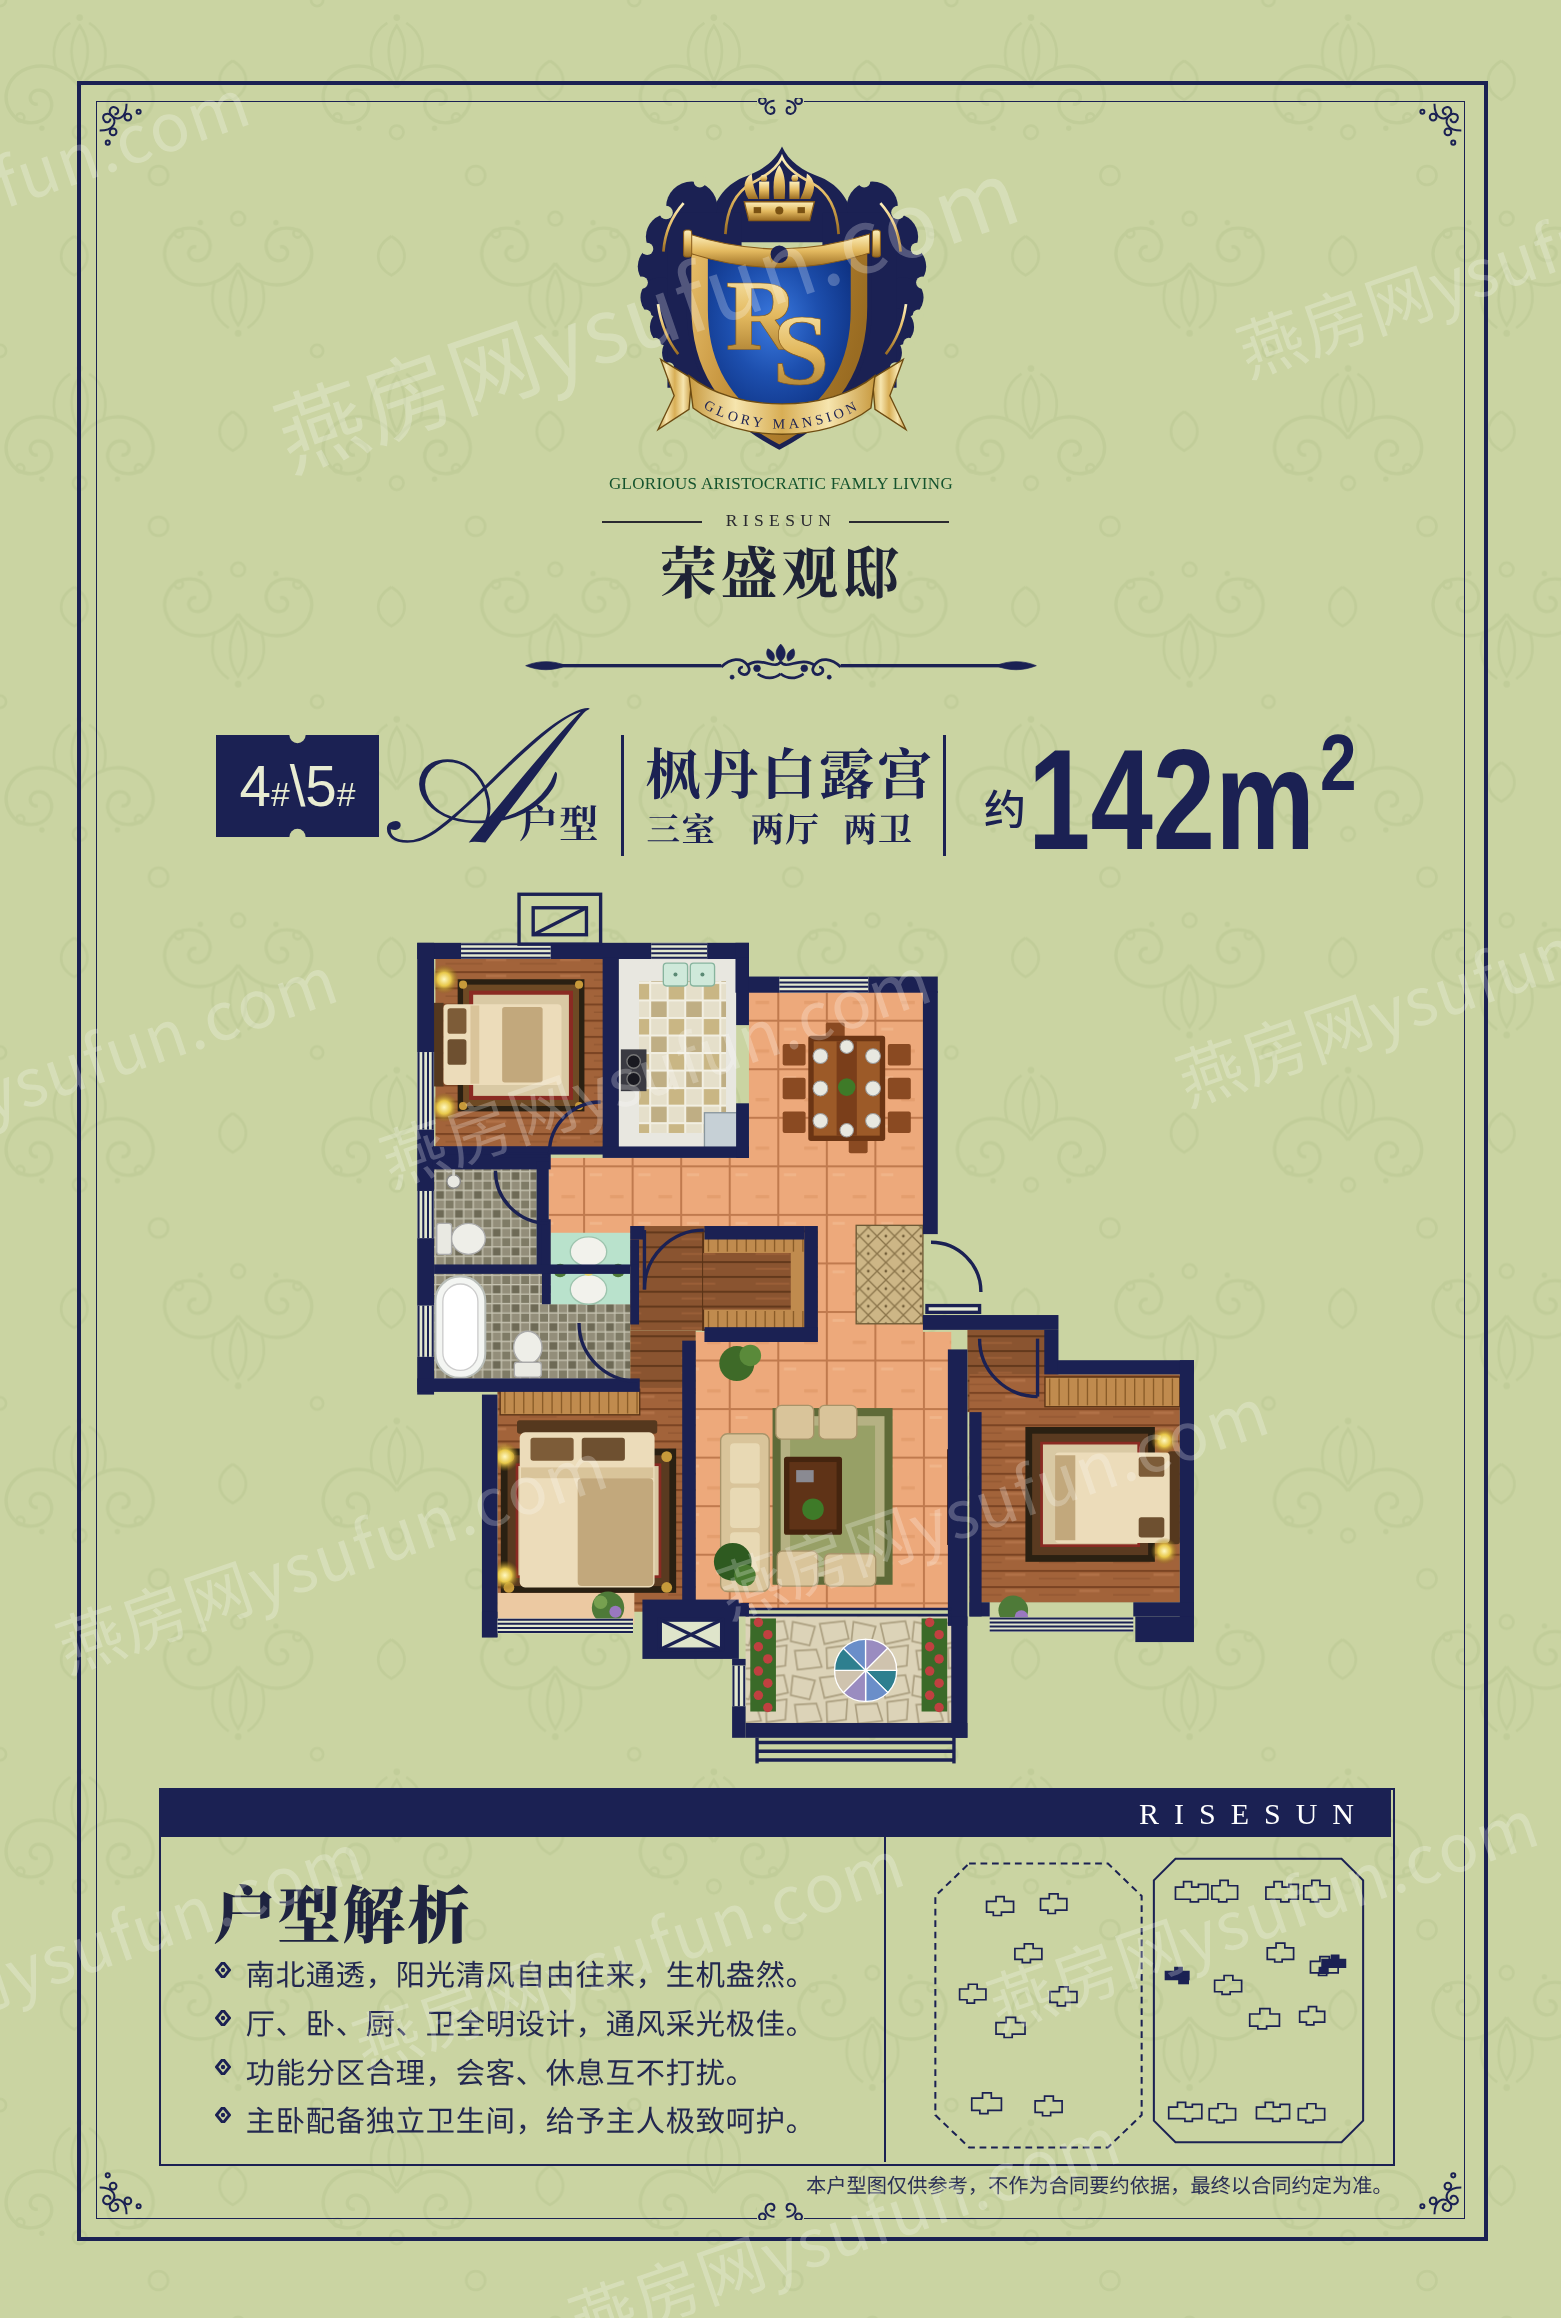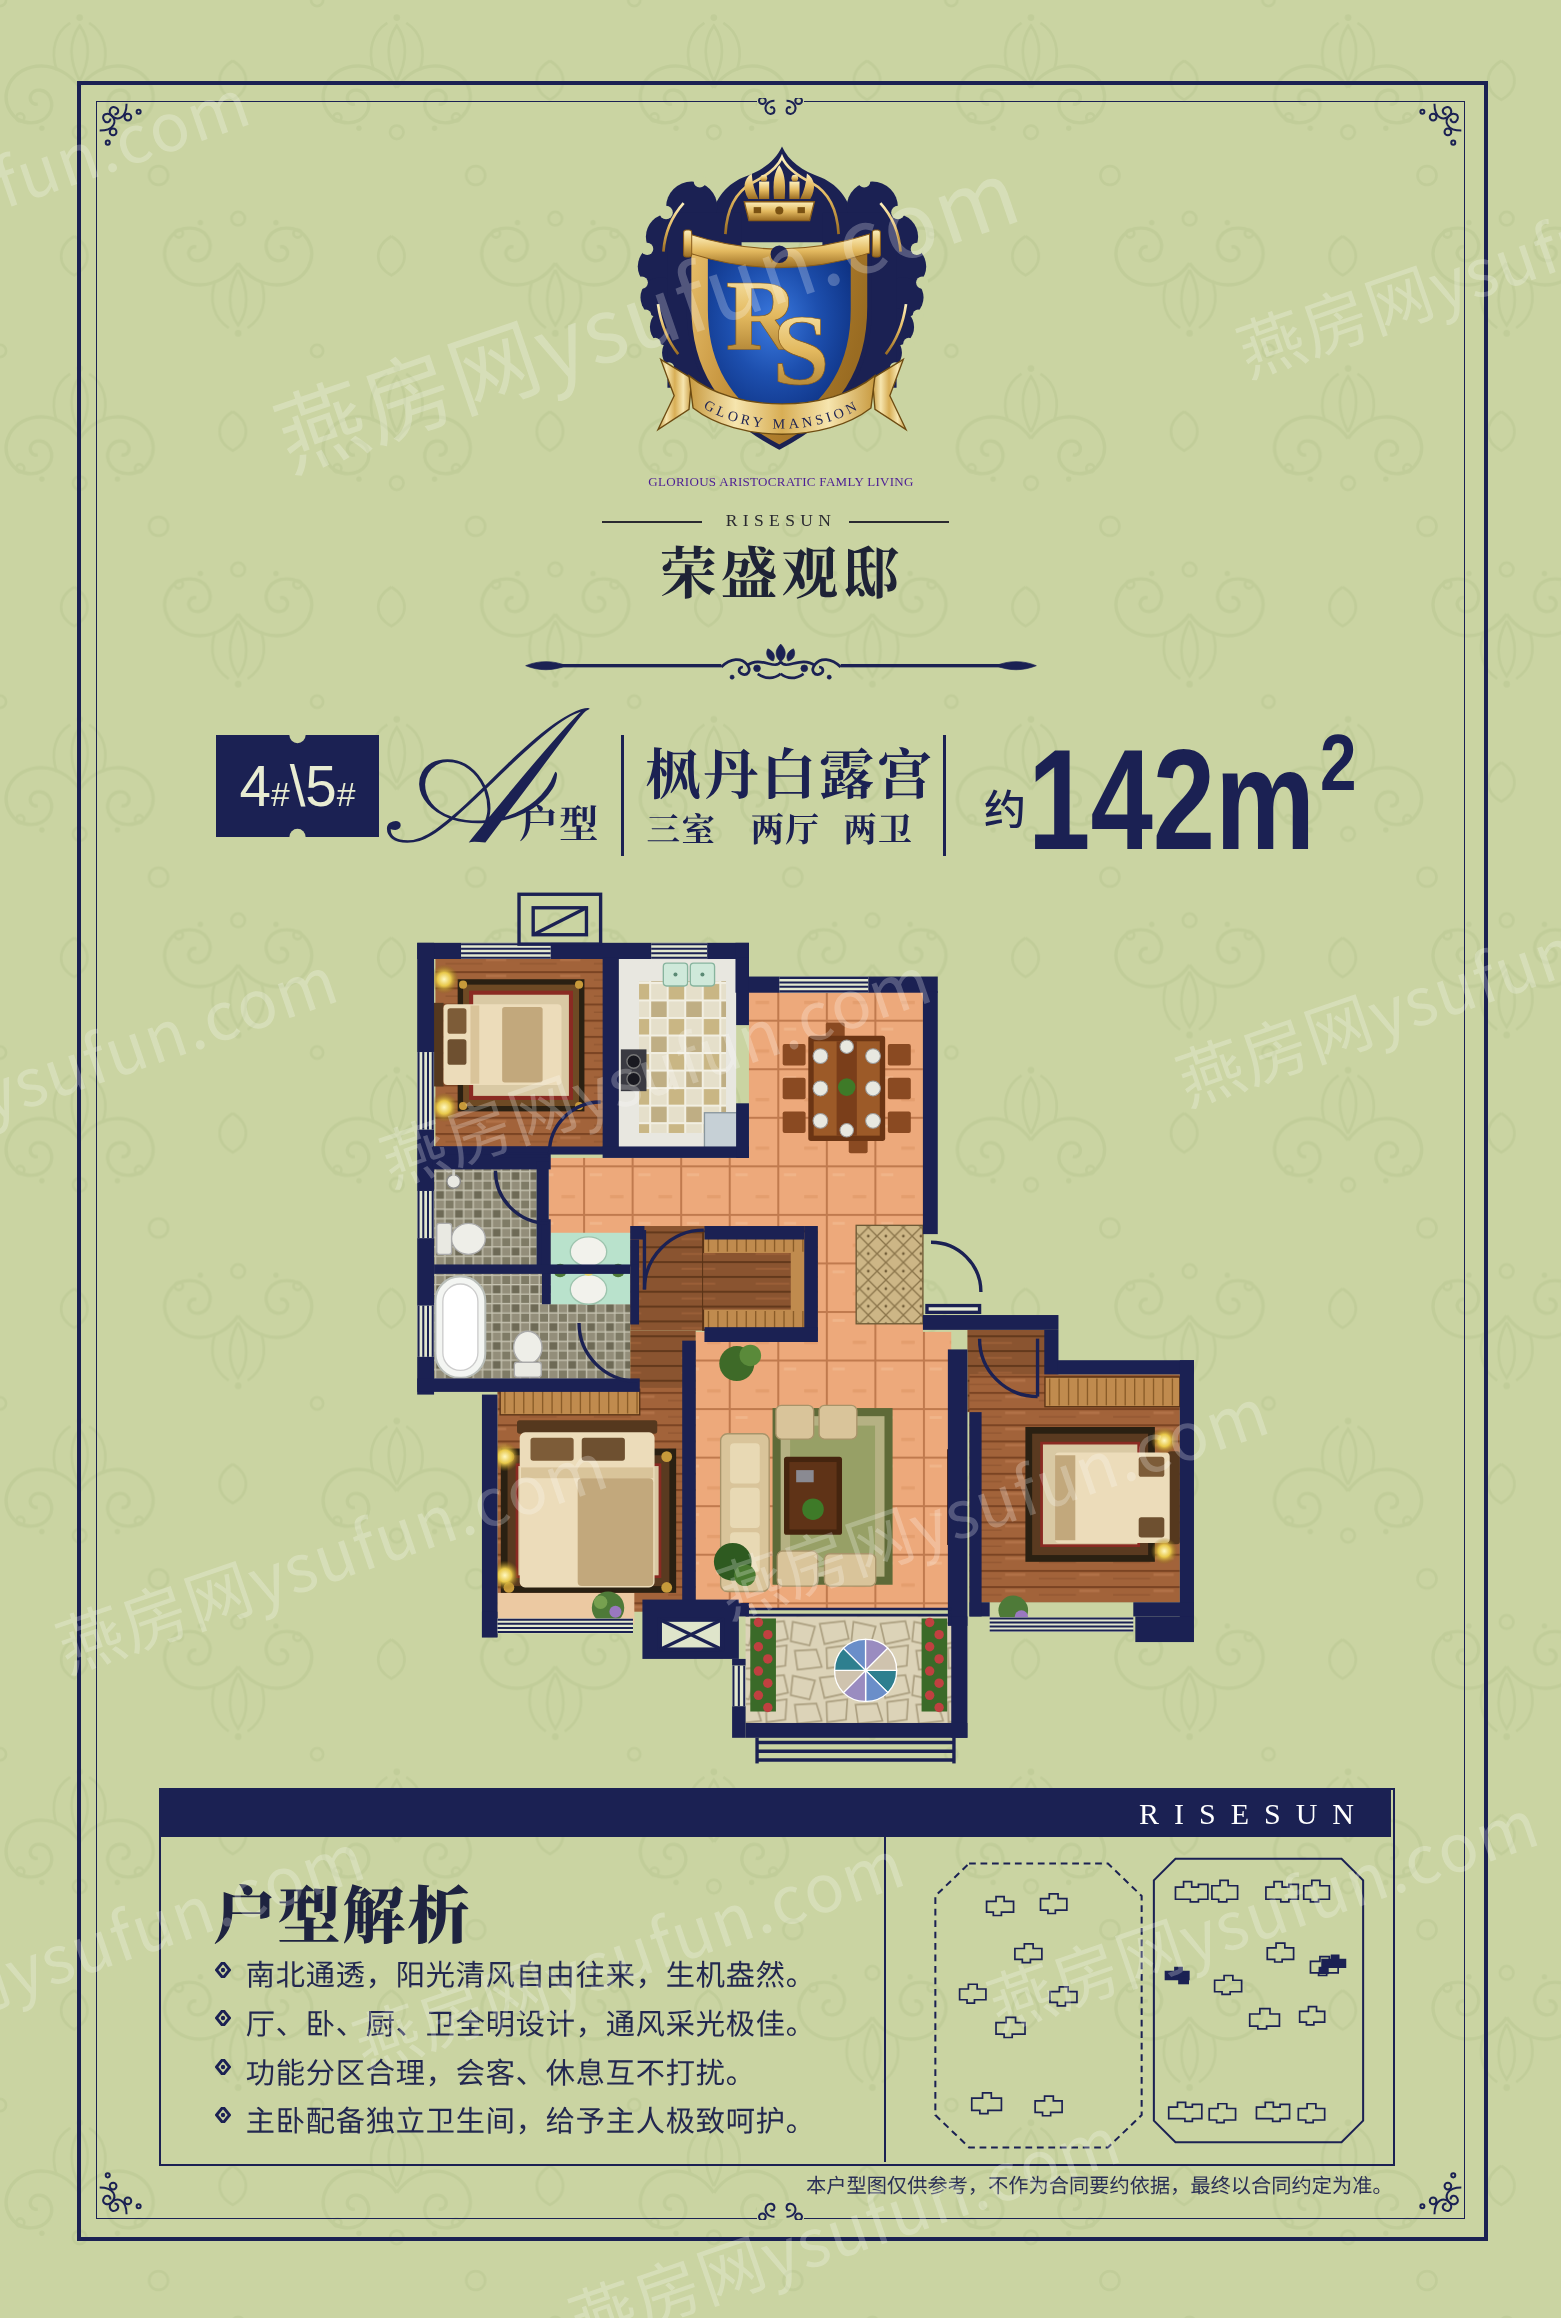--- a/index.html
+++ b/index.html
@@ -225,21 +225,21 @@
 </g>
 
 <g>
 <path fill="url(#goldrib)" stroke="#6e4c12" stroke-width="2" d="M96,356 L50,328 L70,382 L46,432 L92,402 Z"></path>
 <path fill="url(#goldrib)" stroke="#6e4c12" stroke-width="2" d="M364,356 L410,328 L390,382 L414,432 L368,402 Z"></path>
 <path fill="url(#goldrib)" stroke="#6e4c12" stroke-width="2" d="M92,352 C160,408 300,408 368,352 L362,400 C295,452 165,452 98,400 Z"></path>
 <text font-family="Liberation Serif, serif" font-size="21" letter-spacing="5.5" fill="#1b2153"><textPath href="#ribcurve" startOffset="50%" text-anchor="middle">GLORY MANSION</textPath></text>
 </g>
 </svg>
 
-<div class="abs" style="left:0;top:474px;width:1562px;text-align:center;font-family:'Liberation Serif',serif;font-size:13px;letter-spacing:0.3px;color:#4c1d95;">GLORIOUS ARISTOCRATIC FAMLY LIVING</div>
+<div class="abs" style="left:0;top:474px;width:1562px;text-align:center;font-family:'Liberation Serif',serif;font-size:17px;letter-spacing:0.3px;color:#14532d;">GLORIOUS ARISTOCRATIC FAMLY LIVING</div>
 
 <div class="abs" style="left:0;top:510px;width:1562px;text-align:center;font-family:'Liberation Serif',serif;font-size:17.5px;letter-spacing:5.4px;color:#2a2a30;">RISESUN</div>
 <div class="abs" style="left:602px;top:521px;width:100px;height:2px;background:#2a2a30;"></div>
 <div class="abs" style="left:849px;top:521px;width:100px;height:2px;background:#2a2a30;"></div>
 <svg class="abs" style="left:444px;top:526px" width="675" height="88" viewBox="0 0 1000 130">
 <g transform="translate(320.0,100.0)" fill="#1e2336">
         <path transform="translate(0.0,0) scale(0.084000,-0.084000)" d="M32 732 39 703H279V608H298C350 608 394 623 394 633V703H596V613H615C669 613 713 628 713 638V703H939C954 703 965 708 967 719C928 757 860 810 860 810L801 732H713V809C739 812 747 822 748 836L596 848V732H394V809C420 812 428 822 429 835L279 848V732ZM439 517V358H62L71 329H362C296 193 180 57 33 -31L41 -43C210 20 346 113 439 230V-90H460C506 -90 557 -67 557 -57V329H561C620 163 734 51 874 -26C889 28 921 64 966 73L968 85C825 126 663 206 584 329H927C942 329 953 334 955 345C912 383 842 439 842 439L780 358H557V475C584 479 592 489 594 503ZM166 625C169 573 131 528 96 512C63 498 39 471 47 433C59 395 103 381 140 399C180 416 211 468 202 544H792C782 508 768 462 755 432L764 426C814 448 884 488 924 518C945 520 955 523 963 531L853 636L788 572H197C193 589 187 607 179 626Z"></path>
         <path transform="translate(90.0,0) scale(0.084000,-0.084000)" d="M642 831 635 824C666 805 702 764 711 728C805 680 866 855 642 831ZM349 -30H270V210H349ZM456 -30V210H535V-30ZM642 -30V210H720V-30ZM160 238V-30H33L41 -58H943C957 -58 966 -53 969 -42C939 -8 886 43 886 43L839 -30H835V199C861 203 873 209 880 219L760 302L710 238H280L160 285ZM778 661C759 614 731 563 694 514C663 563 642 620 626 681H927C941 681 951 686 953 697C916 734 854 788 854 788L798 709H620C613 742 607 776 602 810C623 814 632 825 634 837L481 848C488 800 496 754 506 709H261L129 756V589C129 477 119 345 27 240L34 230C199 312 235 444 242 547H374C368 458 360 409 348 396C345 392 340 391 332 391C318 391 276 393 247 395V383C277 375 302 361 313 347C325 333 329 311 329 288C366 288 399 294 422 310C460 339 473 403 482 531C501 534 513 540 519 548L421 628L366 576H243V589V681H513C536 586 570 500 624 430C571 374 510 325 445 288L452 276C530 299 603 336 668 379C706 342 751 310 806 285C861 259 939 240 966 289C976 309 972 325 932 363L942 493L933 495C919 456 899 411 886 389C878 376 869 376 849 384C811 399 779 420 752 444C804 490 846 539 875 588C895 586 906 589 910 598Z"></path>
         <path transform="translate(180.0,0) scale(0.084000,-0.084000)" d="M77 617 62 610C114 533 172 439 221 344C178 206 115 78 26 -22L37 -32C142 42 217 133 271 234C291 187 306 141 316 98C409 21 468 162 330 366C368 468 389 575 403 678C427 681 436 684 443 695L340 787L283 725H30L39 697H291C283 620 271 541 253 463C207 513 149 565 77 617ZM444 818V239H463C518 239 551 259 551 267V745H795V291L706 299C723 394 722 506 724 635C747 638 757 648 760 663L620 675C620 299 645 77 267 -74L276 -90C522 -22 632 74 681 205V23C681 -41 693 -62 771 -62H833C940 -62 978 -41 978 -1C978 18 974 30 949 42L946 169H934C919 113 905 62 897 46C892 37 889 35 880 35C873 34 860 34 843 34H802C785 34 782 38 782 49V265L795 269V250H814C870 250 908 272 908 278V735C930 738 941 746 948 754L845 835L790 772H562Z"></path>
         <path transform="translate(270.0,0) scale(0.084000,-0.084000)" d="M504 559 452 487H428C425 568 427 652 432 730L511 740C539 728 562 727 574 737L465 849C408 819 310 780 216 751L102 791V129C102 105 95 95 54 73L124 -55C137 -49 151 -35 160 -13C197 25 232 63 261 96C283 62 303 12 302 -32C381 -105 484 49 273 110L342 192L336 202L209 134V459H330C339 290 365 133 432 16C457 -27 519 -71 568 -37C592 -21 584 11 564 67L581 222L569 224C557 186 540 144 529 121C521 105 514 104 506 118C460 192 437 320 430 459H569C583 459 593 464 596 475C562 509 504 559 504 559ZM209 671V717C248 717 287 719 326 722C325 643 325 564 329 487H209ZM606 817V-89H625C679 -89 712 -64 712 -55V733H828C813 649 786 522 766 454C828 382 853 301 853 227C853 192 844 174 828 166C821 161 815 160 806 160C791 160 755 160 734 160V147C759 142 777 133 785 121C795 107 799 65 799 32C918 34 958 94 957 196C957 282 908 384 791 456C844 523 910 637 946 702C970 703 984 707 992 715L879 819L821 761H724Z"></path>

